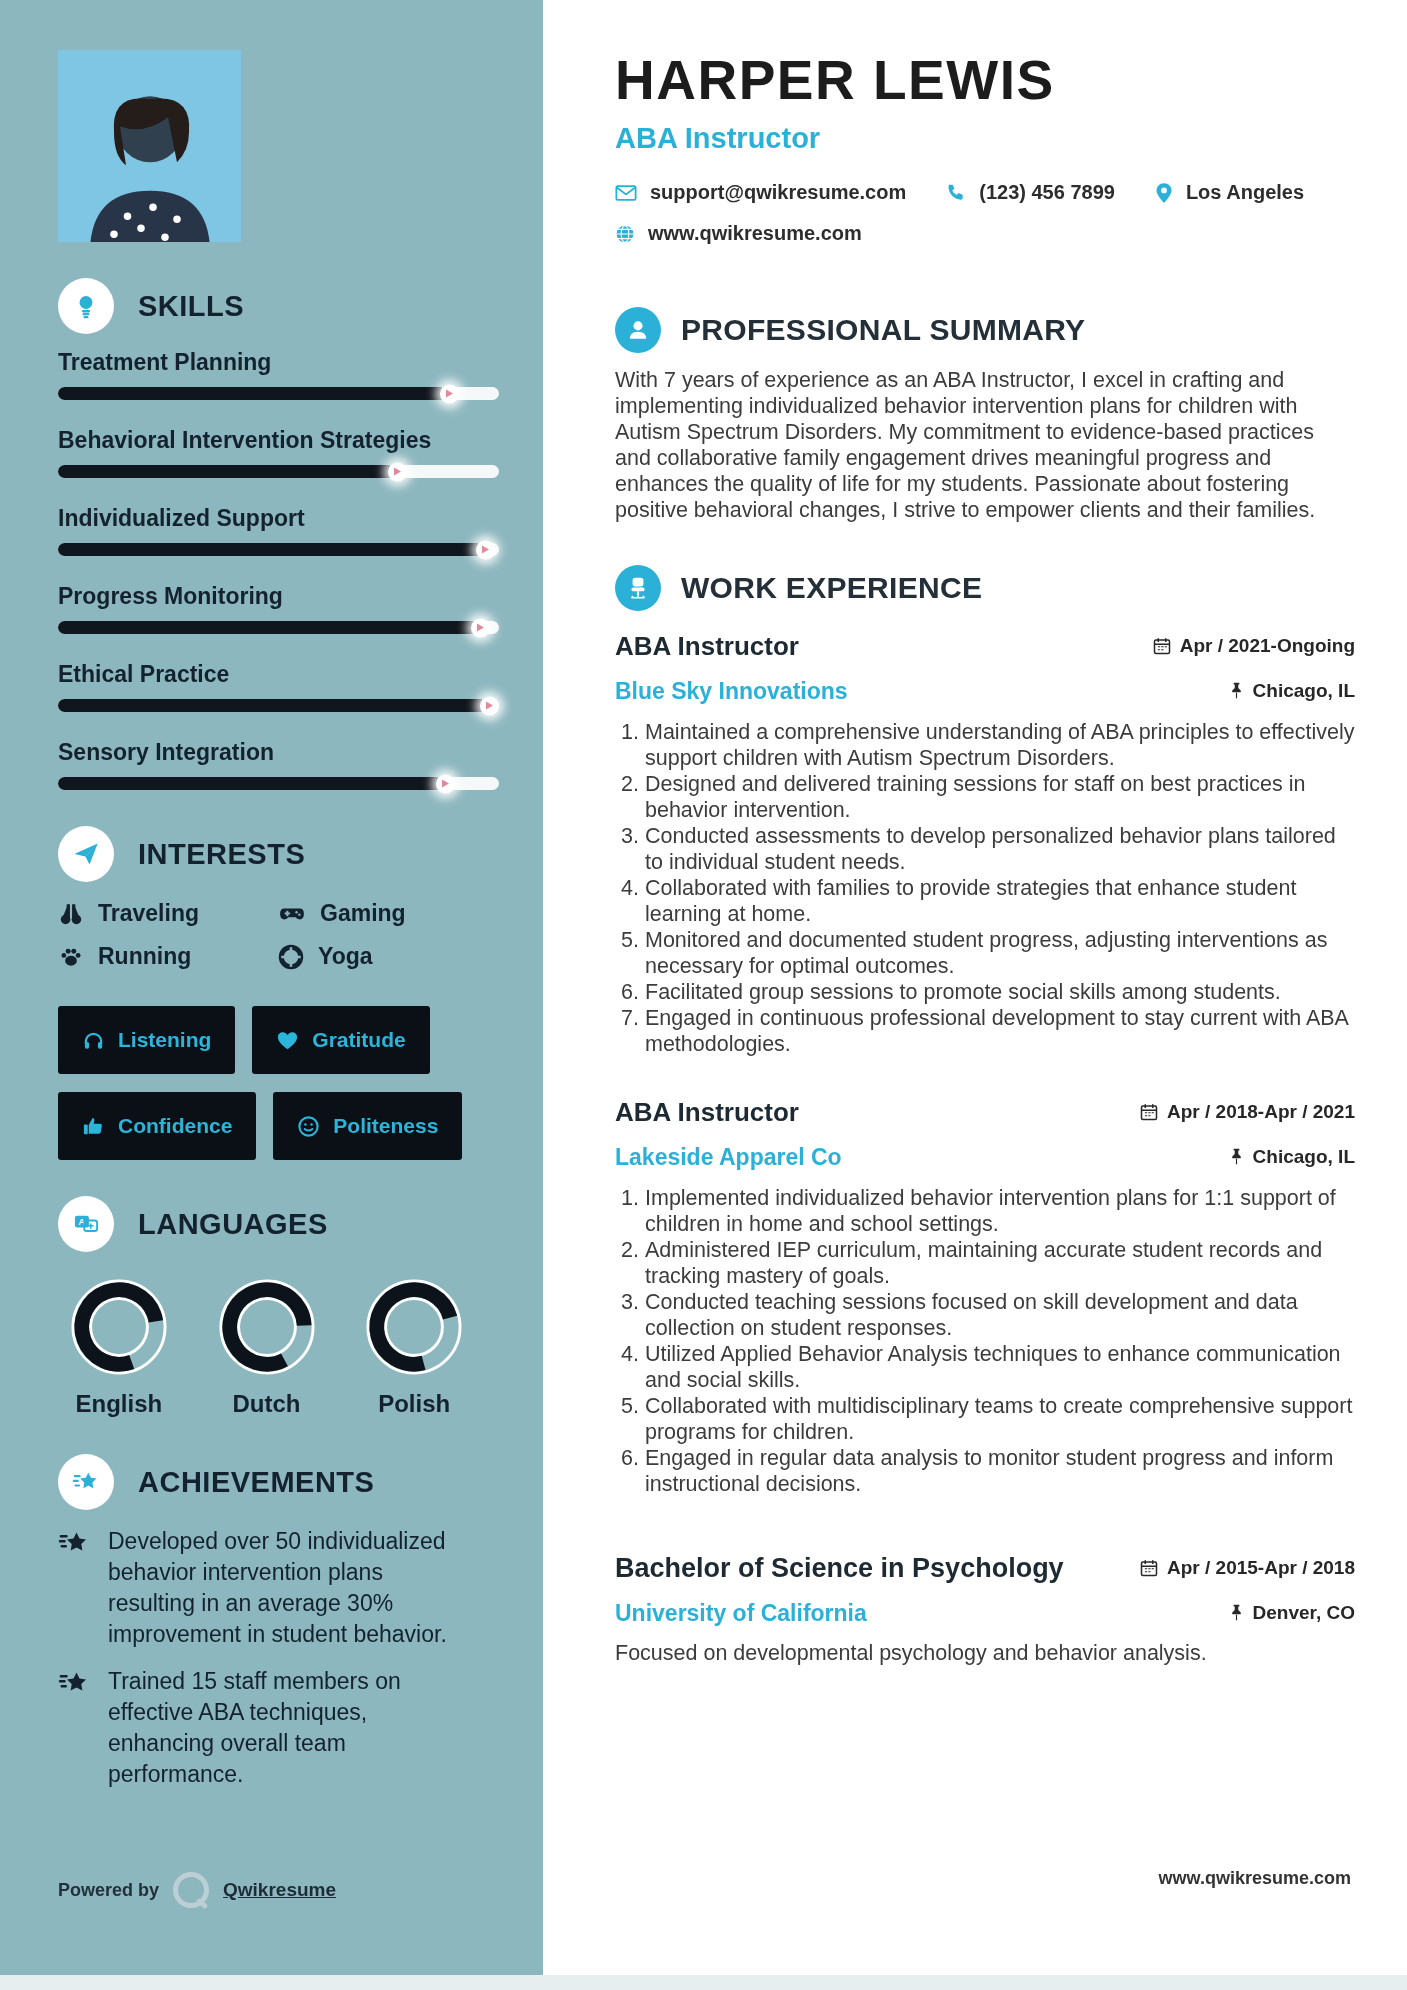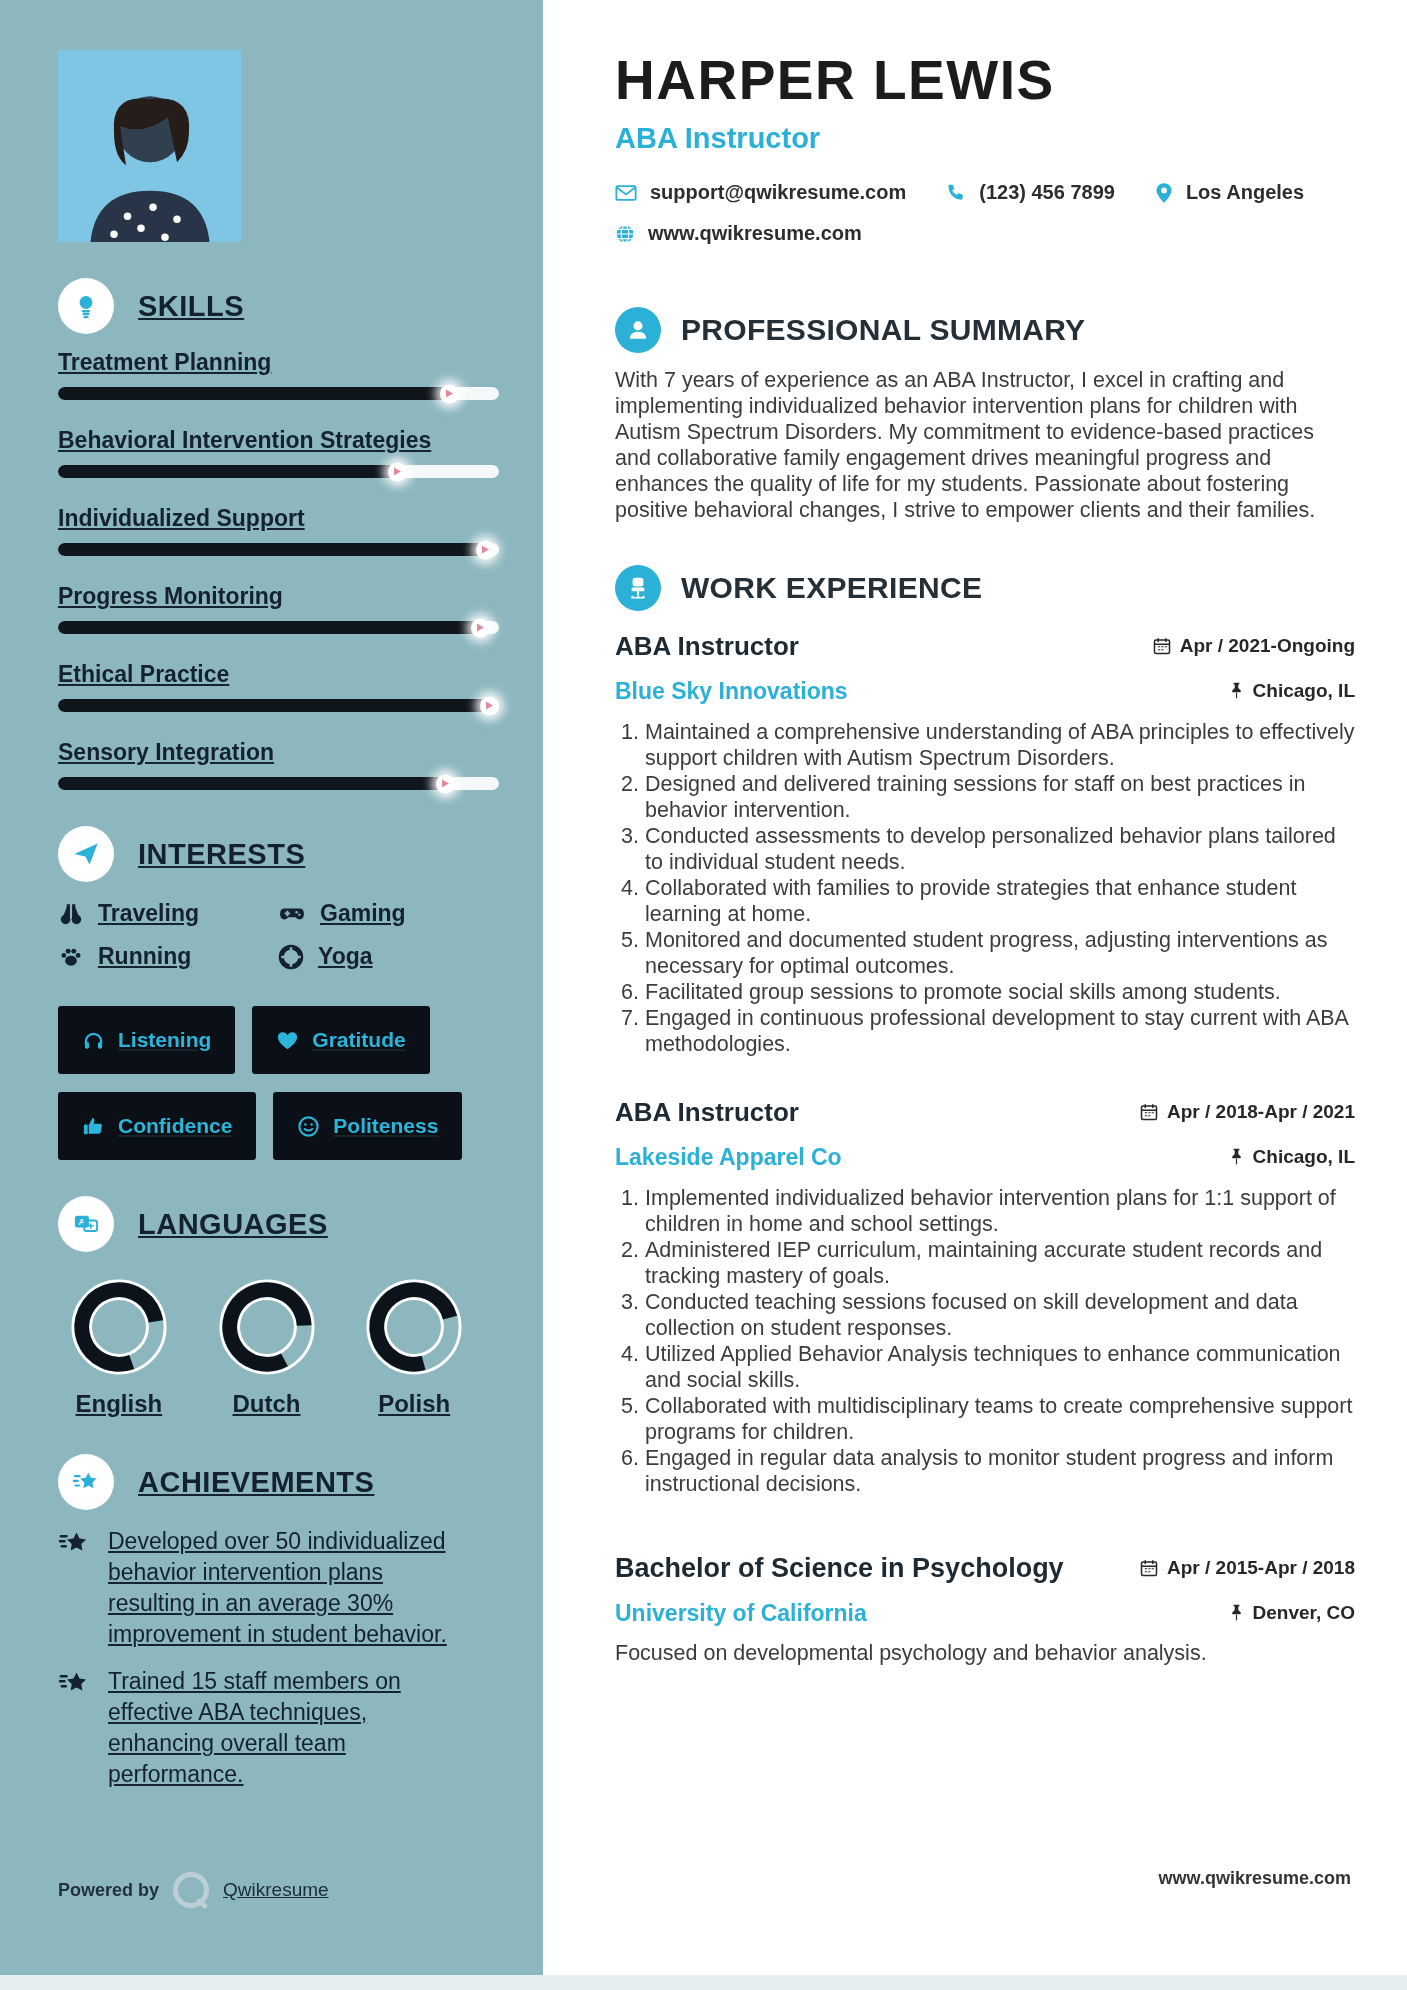--- a/index.html
+++ b/index.html
@@ -1,21 +1,21 @@
 <!DOCTYPE html>
 <html><head>
 <meta charset="utf-8">
 <style>
   * { margin:0; padding:0; box-sizing:border-box; }
   html,body { width:1407px; height:1990px; }
   body { font-family:"Liberation Sans", sans-serif; background:#ffffff; color:#15242f; }
   .page { position:relative; display:flex; width:1407px; height:1990px; overflow:hidden; background:#fff; }
 
   
-  .sidebar { width:543px; flex:0 0 543px; background:#8db7bf; padding:50px 68px 0 58px;text-decoration:underline; }
+  .sidebar { width:543px; flex:0 0 543px; background:#8db7bf; padding:50px 68px 0 58px; }
   .photo { width:183px; height:192px; background:#7ec6e4; position:relative; overflow:hidden; }
   .photo svg { position:absolute; bottom:-6px; left:50%; transform:translateX(-50%); }
 
   .side-section { margin-top:36px; }
   .side-head { display:flex; align-items:center; gap:24px; }
   .side-head .badge { width:56px; height:56px; border-radius:50%; background:#ffffff; display:flex; align-items:center; justify-content:center; flex:0 0 56px; }
   .side-head h2 { font-size:29px; font-weight:800; letter-spacing:.5px; color:#13222e; }
 
   .skill { margin-top:15px; margin-bottom:27px; }
   .skill-label { font-size:23px; font-weight:600; color:#13222e; margin-bottom:11px; }
@@ -35,21 +35,21 @@
   .lang { width:130px; display:flex; flex-direction:column; align-items:center; }
   .lang-label { margin-top:14px; font-size:24px; font-weight:600; color:#13222e; }
 
   .ach-item { display:flex; gap:16px; margin-top:16px; font-size:23px; font-weight:500; color:#13222e; line-height:31px; }
   .ach-item .ach-ic { flex:0 0 34px; padding-top:2px; }
 
   .powered { position:absolute; left:58px; top:1872px; display:flex; align-items:center; gap:14px; }
   .powered .pw-text { font-size:18px; font-weight:600; color:#22313c; }
   .pw-logo { width:36px; height:36px; border-radius:50%; border:5px solid #bccfd4; position:relative; }
   .pw-logo::after { content:""; position:absolute; right:-4px; bottom:-3px; width:12px; height:5px; background:#bccfd4; transform:rotate(40deg); border-radius:2px; }
-  .powered a { font-size:19px; font-weight:400; color:#1d2c37; text-decoration:underline; }
+  .powered a { font-size:19px; font-weight:700; color:#1d2c37; text-decoration:underline; }
 
   
   .main { flex:1; padding:48px 52px 0 72px; position:relative; }
   .name { font-size:55px; font-weight:800; letter-spacing:1.5px; color:#1c1c1c; }
   .job-title-top { font-size:29px; font-weight:700; color:#2bb0d8; margin-top:10px; }
 
   .contact-row { display:flex; align-items:center; gap:14px; margin-top:26px; flex-wrap:wrap; }
   .contact-item { display:flex; align-items:center; gap:13px; margin-right:26px; font-size:20px; font-weight:600; color:#2d2d2d; }
 
   .main-section-head { display:flex; align-items:center; gap:20px; }

